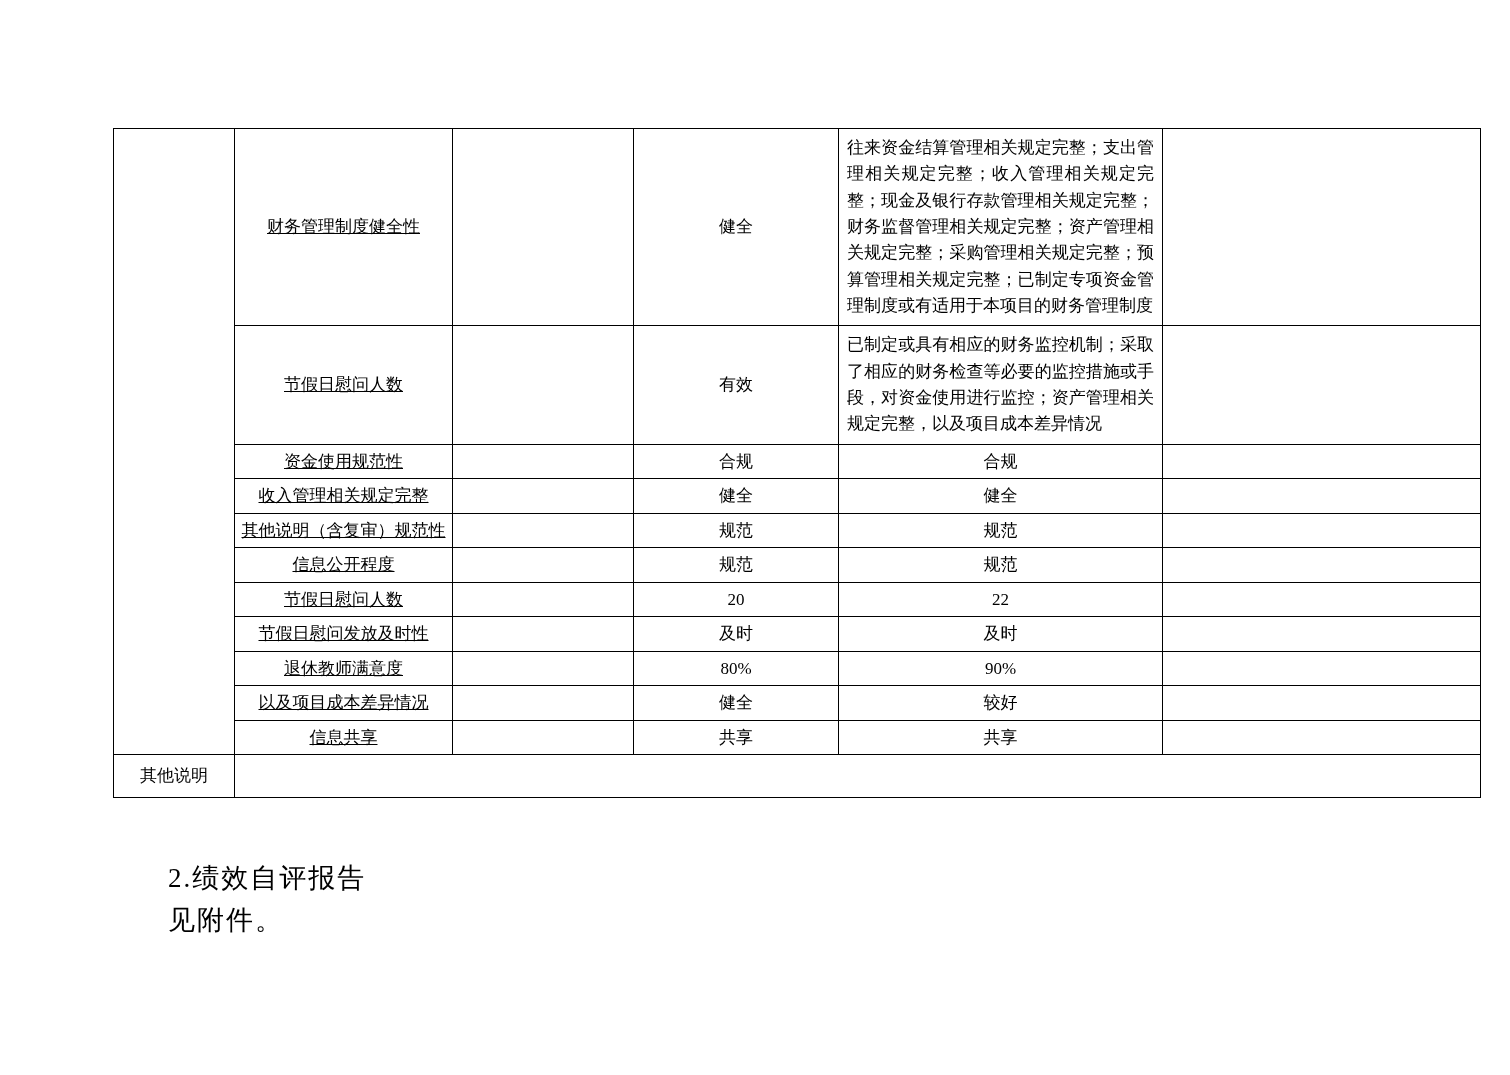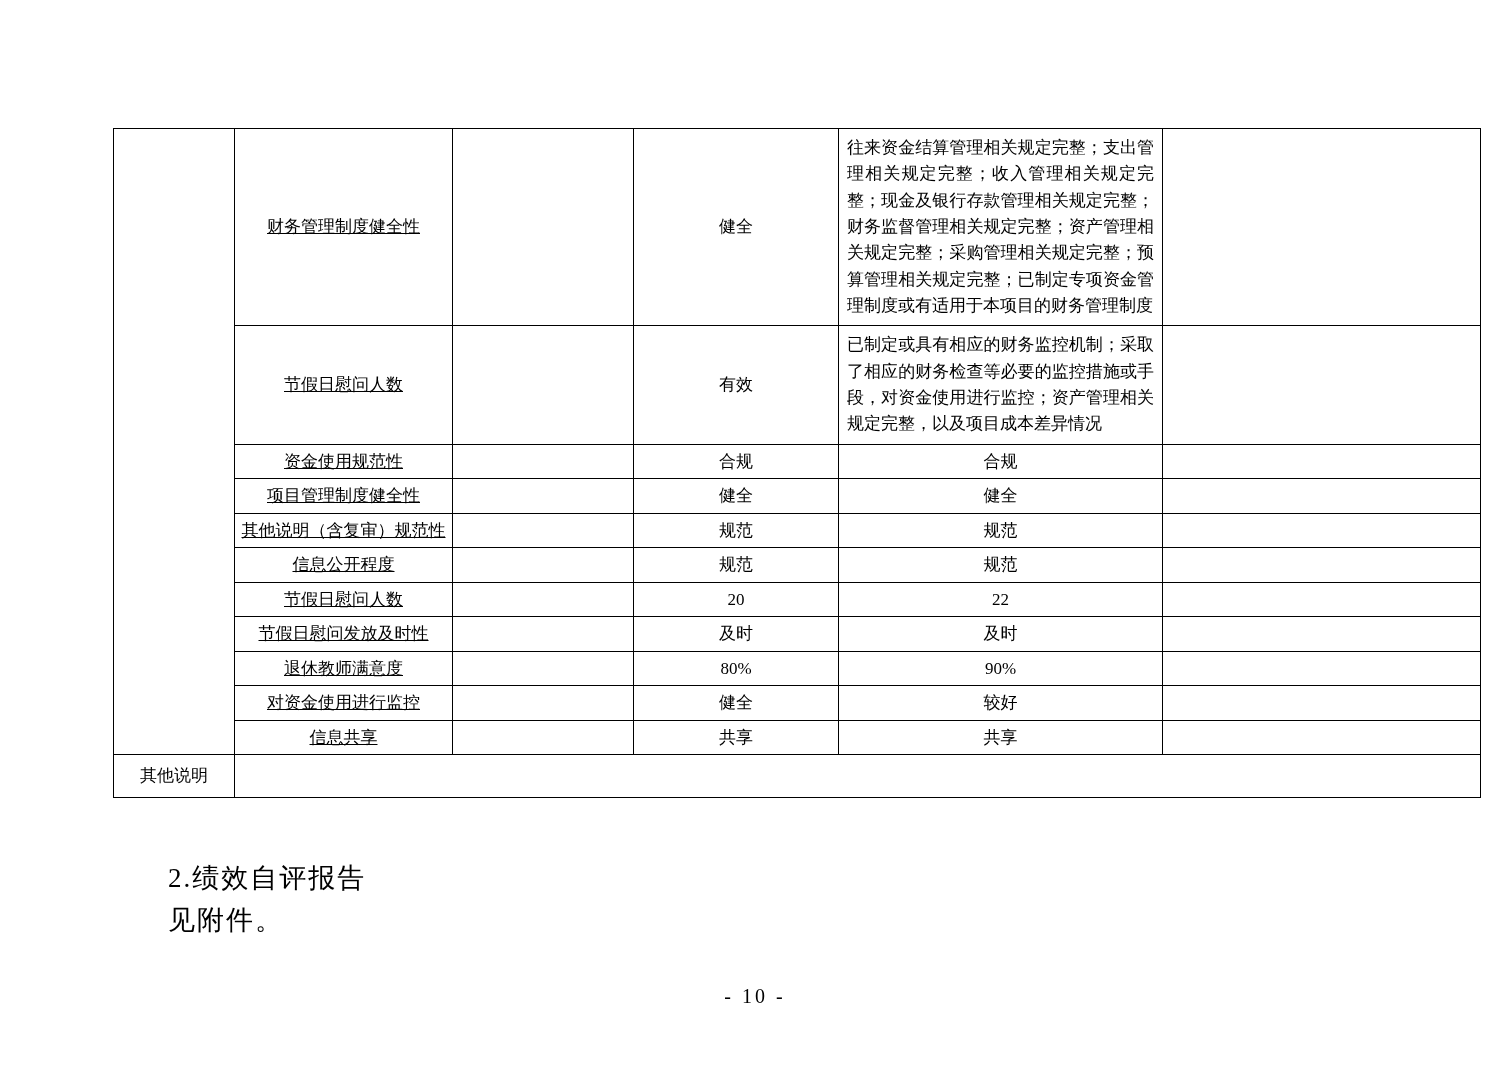--- a/index.html
+++ b/index.html
@@ -103,21 +103,21 @@
 
       <tr>
         <td class="name-col">资金使用规范性</td>
         <td class="blank-col"></td>
         <td class="target-col">合规</td>
         <td class="value-col">合规</td>
         <td class="last-col"></td>
       </tr>
 
       <tr>
-        <td class="name-col">项目管理制度健全性</td>
+        <td class="name-col">收入管理相关规定完整</td>
         <td class="blank-col"></td>
         <td class="target-col">健全</td>
         <td class="value-col">健全</td>
         <td class="last-col"></td>
       </tr>
 
       <tr>
         <td class="name-col">其他说明（含复审）规范性</td>
         <td class="blank-col"></td>
         <td class="target-col">规范</td>
@@ -151,21 +151,21 @@
 
       <tr>
         <td class="name-col">退休教师满意度</td>
         <td class="blank-col"></td>
         <td class="target-col">80%</td>
         <td class="value-col">90%</td>
         <td class="last-col"></td>
       </tr>
 
       <tr>
-        <td class="name-col">对资金使用进行监控</td>
+        <td class="name-col">以及项目成本差异情况</td>
         <td class="blank-col"></td>
         <td class="target-col">健全</td>
         <td class="value-col">较好</td>
         <td class="last-col"></td>
       </tr>
 
       <tr>
         <td class="name-col">信息共享</td>
         <td class="blank-col"></td>
         <td class="target-col">共享</td>
@@ -177,15 +177,14 @@
         <td class="narrow-col other-label">其他说明</td>
         <td class="other-body" colspan="5"></td>
       </tr>
 
     </tbody>
   </table>
 
   <div class="para" id="para1">2.绩效自评报告</div>
   <div class="para" id="para2">见附件。</div>
 
-  <div class="page-number">- 10 -</div>
 
 </div>
 
 </body></html>

